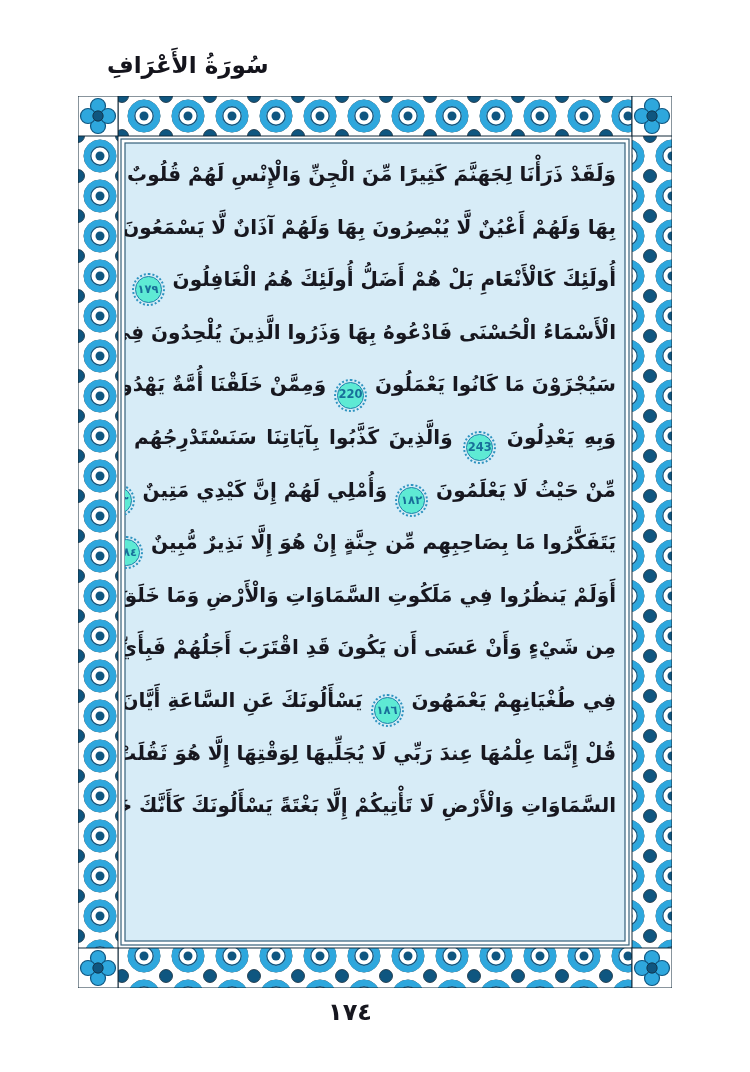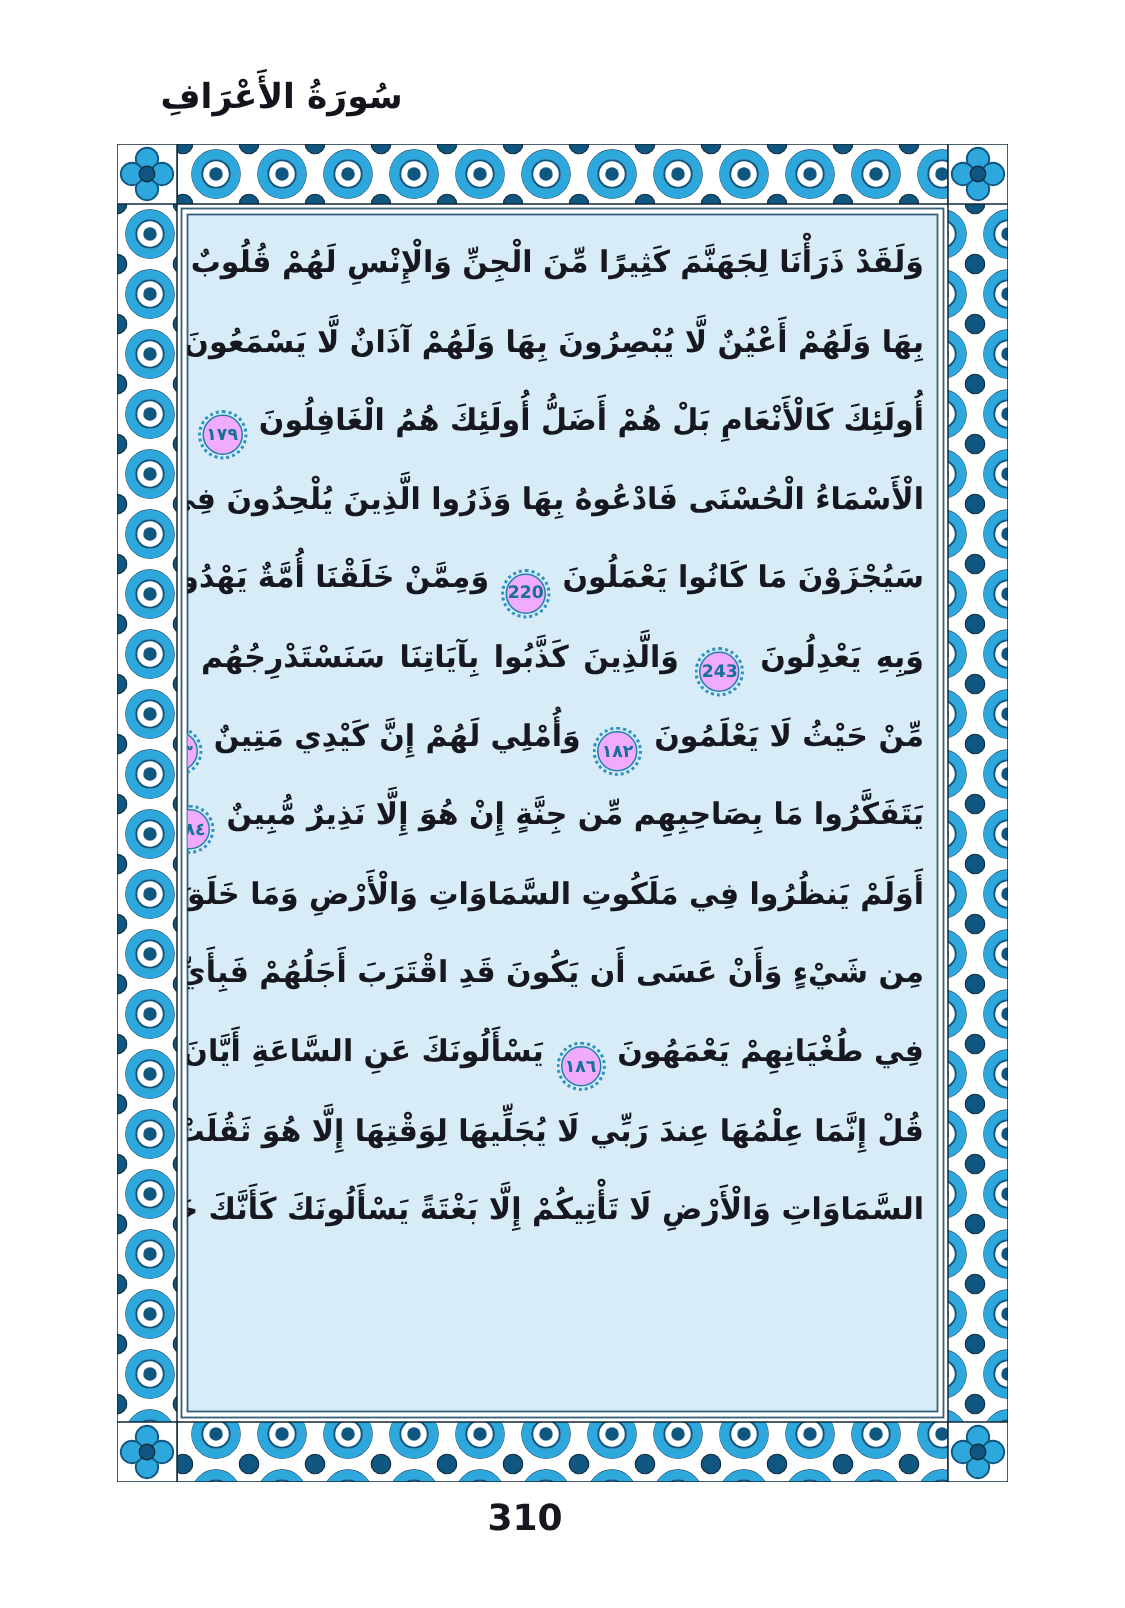--- a/index.html
+++ b/index.html
@@ -45,21 +45,21 @@
   .ayah-marker{
     display:inline-flex;
     align-items:center;
     justify-content:center;
     width:27px;height:27px;
     box-sizing:border-box;
     border:1.5px solid #2180ab;
     outline:2px dotted #2e93c0;
     outline-offset:1.5px;
     border-radius:50%;
-    background:#f0abfc;
+    background:#5eead4;
     color:#186f99;
     font-size:11.5px;
     font-weight:700;
     line-height:1;
     vertical-align:-7px;
     margin:0 4px;
   }
   
   .page-num{
     position:absolute;
@@ -124,15 +124,15 @@
       <div class="qline"><span class="qtext">وَبِهِ يَعْدِلُونَ</span> <span class="ayah-marker">243</span> <span class="qtext">وَالَّذِينَ كَذَّبُوا بِآيَاتِنَا سَنَسْتَدْرِجُهُم</span></div>
       <div class="qline"><span class="qtext">مِّنْ حَيْثُ لَا يَعْلَمُونَ</span> <span class="ayah-marker">١٨٢</span> <span class="qtext">وَأُمْلِي لَهُمْ إِنَّ كَيْدِي مَتِينٌ</span> <span class="ayah-marker">١٨٣</span> </div>
       <div class="qline"><span class="qtext">يَتَفَكَّرُوا مَا بِصَاحِبِهِم مِّن جِنَّةٍ إِنْ هُوَ إِلَّا نَذِيرٌ مُّبِينٌ</span> <span class="ayah-marker">١٨٤</span></div>
       <div class="qline"><span class="qtext">أَوَلَمْ يَنظُرُوا فِي مَلَكُوتِ السَّمَاوَاتِ وَالْأَرْضِ وَمَا خَلَقَ اللَّهُ</span></div>
       <div class="qline"><span class="qtext">مِن شَيْءٍ وَأَنْ عَسَى أَن يَكُونَ قَدِ اقْتَرَبَ أَجَلُهُمْ فَبِأَيِّ حَدِيثٍ</span></div>
       <div class="qline"><span class="qtext">فِي طُغْيَانِهِمْ يَعْمَهُونَ</span> <span class="ayah-marker">١٨٦</span> <span class="qtext">يَسْأَلُونَكَ عَنِ السَّاعَةِ أَيَّانَ مُرْسَاهَا</span></div>
       <div class="qline"><span class="qtext">قُلْ إِنَّمَا عِلْمُهَا عِندَ رَبِّي لَا يُجَلِّيهَا لِوَقْتِهَا إِلَّا هُوَ ثَقُلَتْ فِي</span></div>
       <div class="qline"><span class="qtext">السَّمَاوَاتِ وَالْأَرْضِ لَا تَأْتِيكُمْ إِلَّا بَغْتَةً يَسْأَلُونَكَ كَأَنَّكَ حَفِيٌّ عَنْهَا</span></div>
     </div>
 
-  <div class="page-num">310</div>
+  <div class="page-num">١٧٤</div>
 
 </div>
 
 </body></html>

